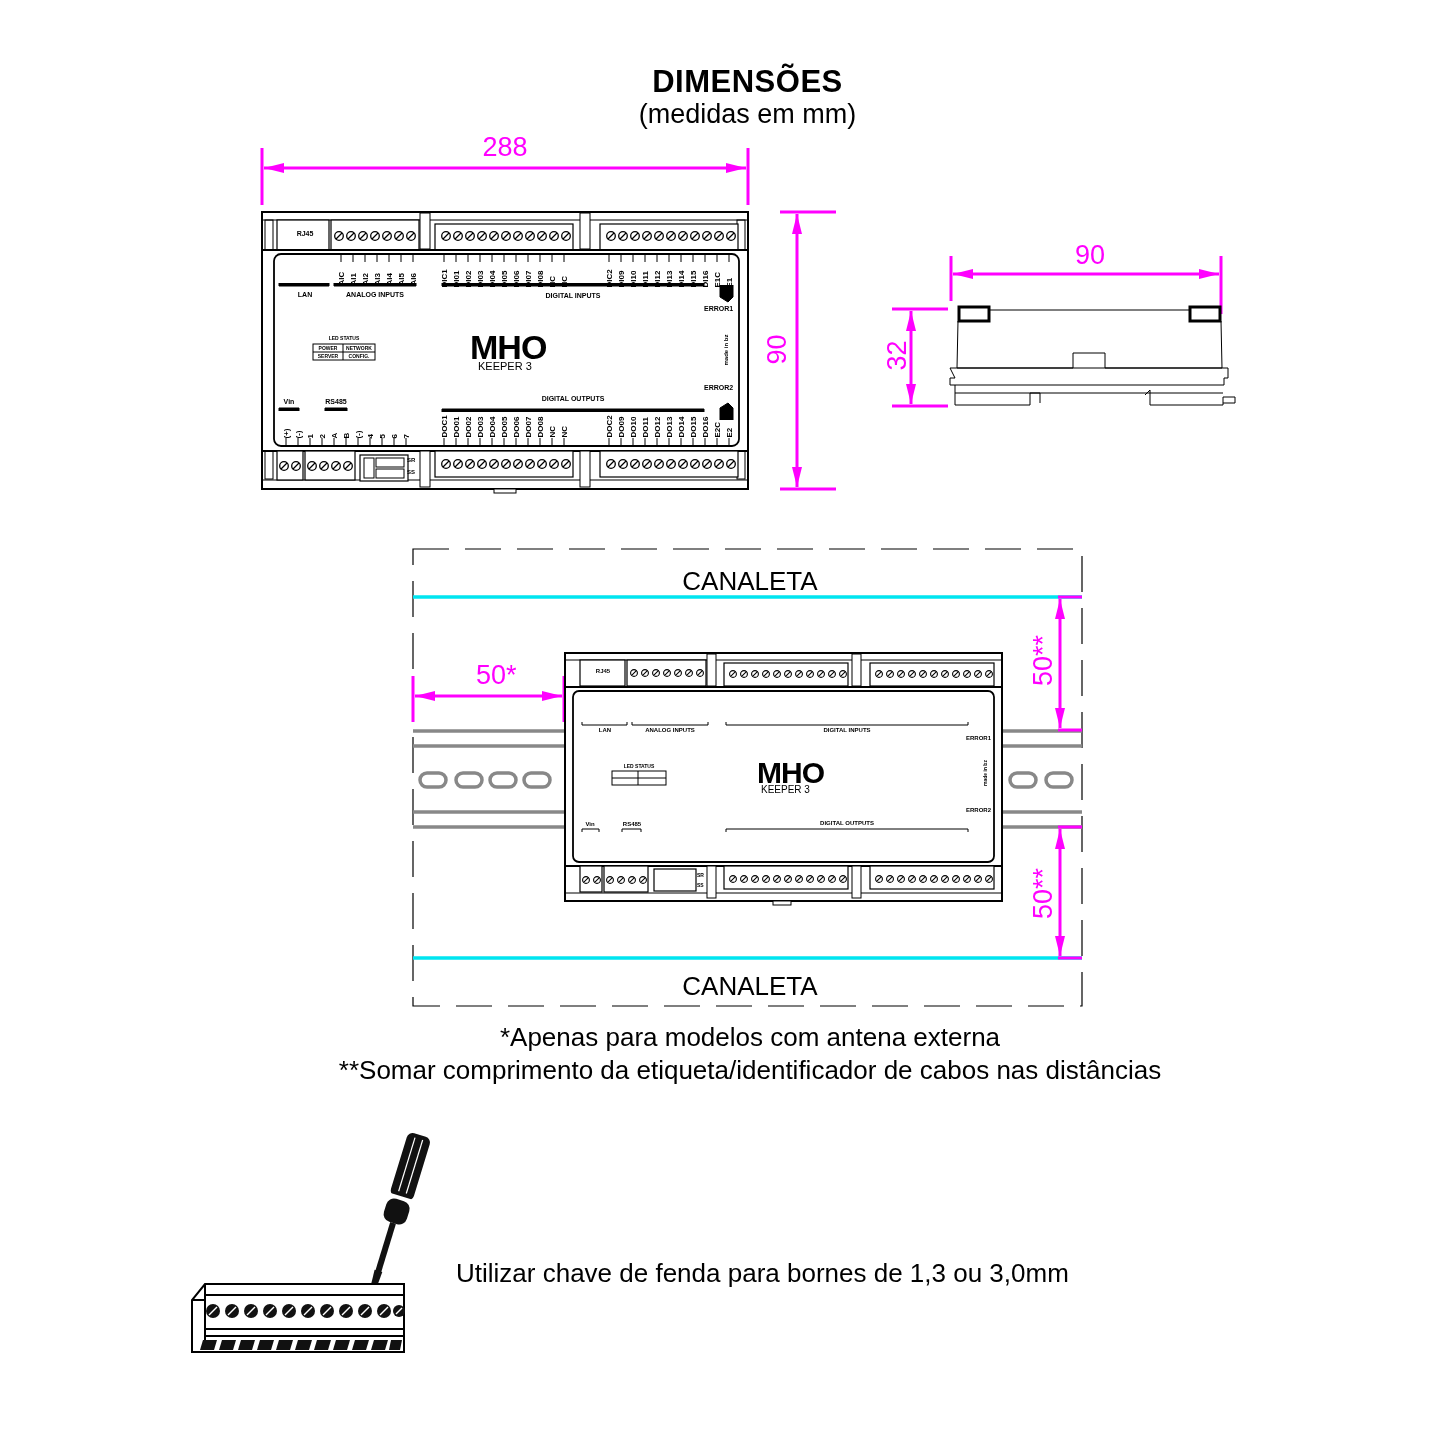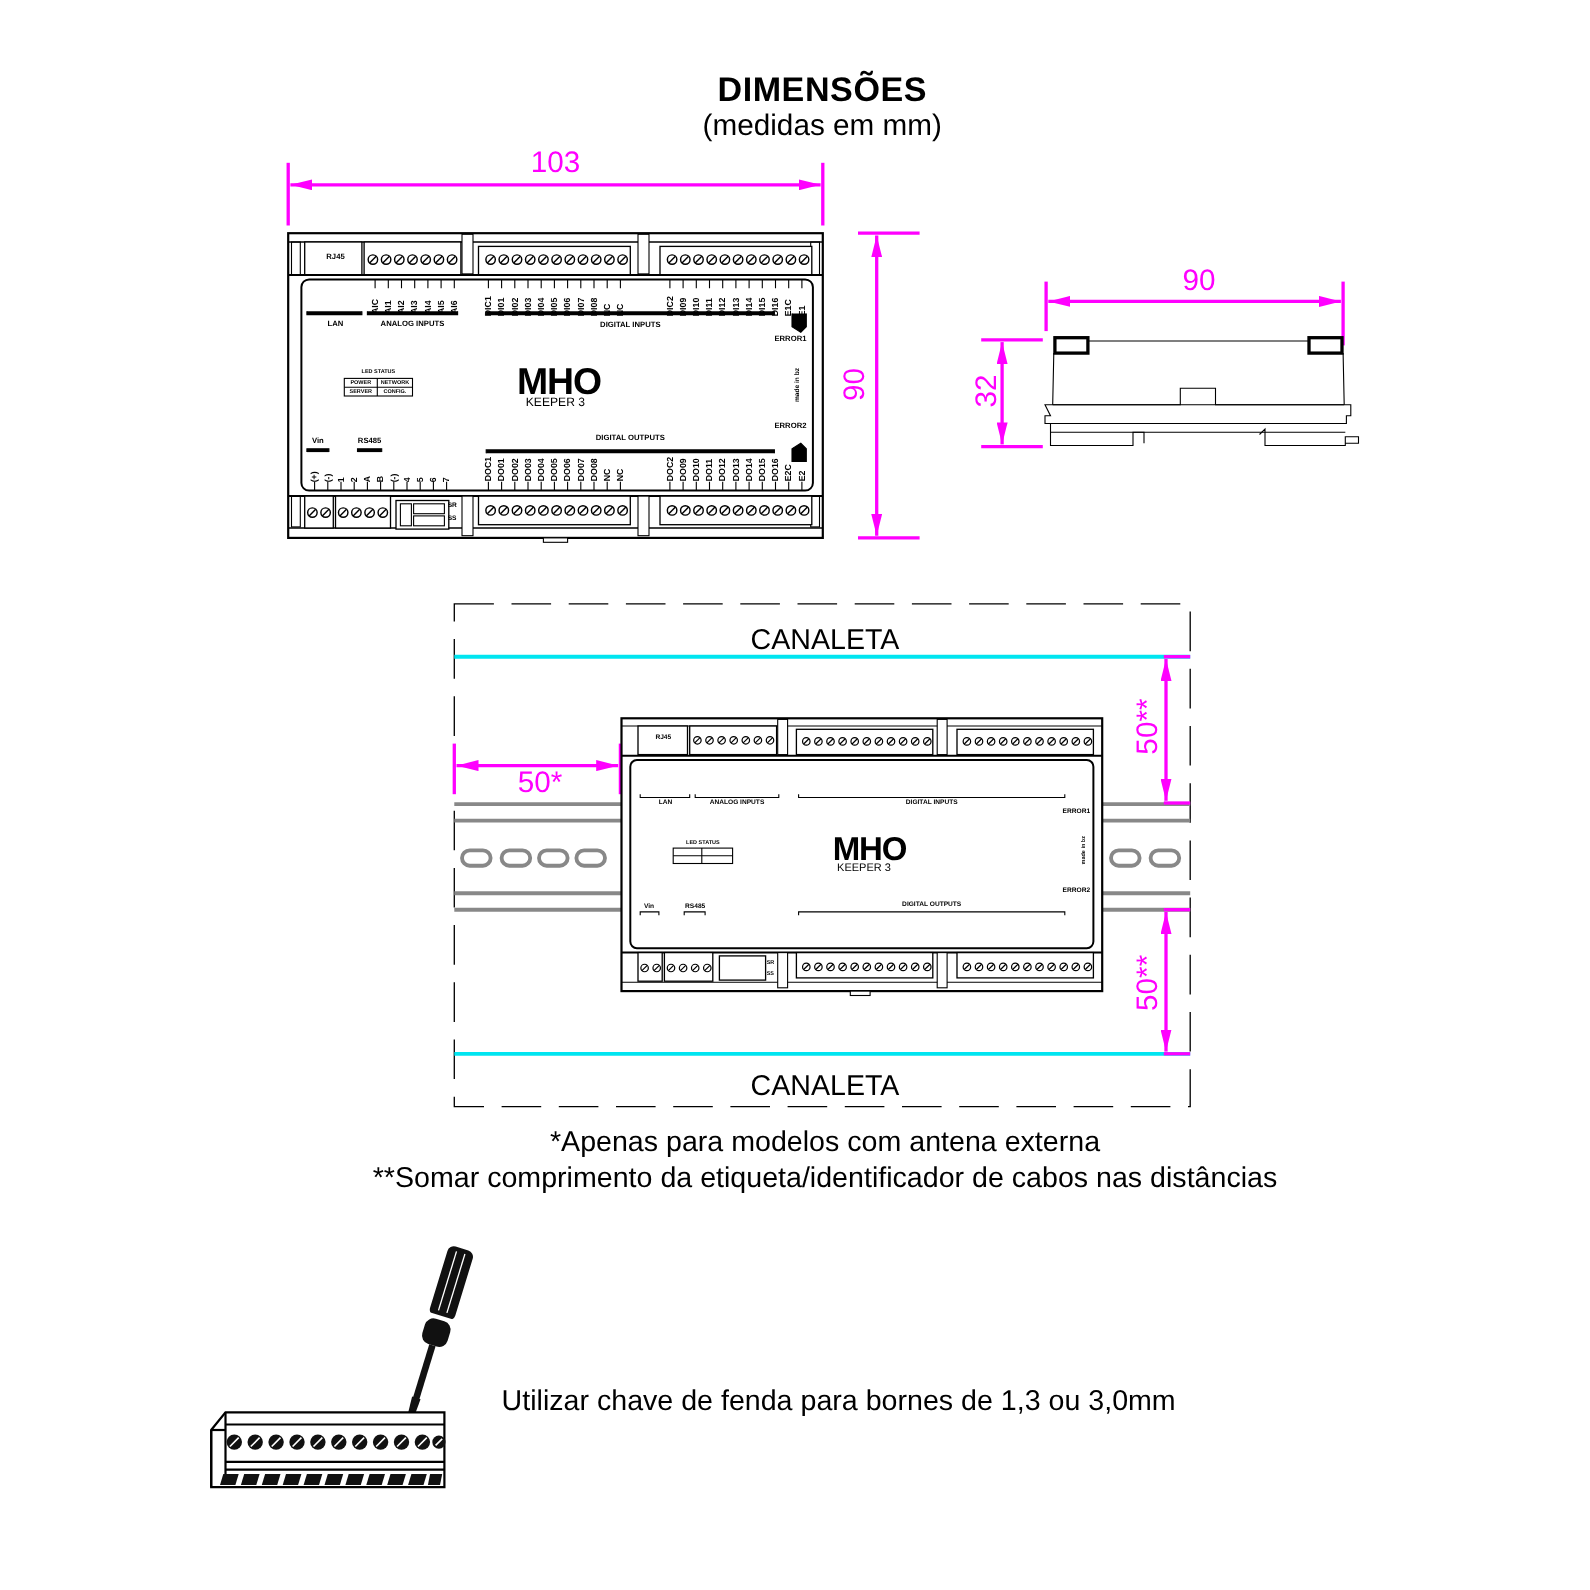--- a/index.html
+++ b/index.html
@@ -359,25 +359,25 @@
         <path d="M298 1340 h14 l-3 10 h-14z"></path>
         <path d="M317 1340 h14 l-3 10 h-14z"></path>
         <path d="M336 1340 h14 l-3 10 h-14z"></path>
         <path d="M355 1340 h14 l-3 10 h-14z"></path>
         <path d="M374 1340 h14 l-3 10 h-14z"></path>
         <path d="M391 1340 h11 l-2 10 h-11z"></path>
     </g>
   </g>
 </svg>
 
-<div class="abs dim" style="left:480px;top:132px;width:50px;text-align:center;">103</div>
+<div class="abs dim" style="left:480px;top:132px;width:50px;text-align:center;">288</div>
 <div class="abs dim" style="left:752px;top:334px;width:50px;text-align:center;transform:rotate(-90deg);">90</div>
 <div class="abs dim" style="left:1065px;top:240px;width:50px;text-align:center;">90</div>
 <div class="abs dim" style="left:872px;top:340px;width:50px;text-align:center;transform:rotate(-90deg);">32</div>
-<div class="abs dim" style="left:461px;top:660px;width:60px;text-align:center;margin-top:36px;">50*</div>
+<div class="abs dim" style="left:476px;top:660px;width:60px;text-align:left;">50*</div>
 <div class="abs dim" style="left:1008px;top:645px;width:70px;text-align:center;transform:rotate(-90deg);">50**</div>
 <div class="abs dim" style="left:1008px;top:878px;width:70px;text-align:center;transform:rotate(-90deg);">50**</div>
 
 <div class="abs canaleta" style="left:600px;top:566px;width:300px;">CANALETA</div>
 <div class="abs canaleta" style="left:600px;top:971px;width:300px;">CANALETA</div>
 
 <div class="abs tiny" style="left:285px;top:230px;font-size:7px;width:40px;text-align:center;">RJ45</div>
 <div class="abs tiny" style="left:285px;top:291px;font-size:7px;width:40px;text-align:center;">LAN</div>
 <div class="abs tiny" style="left:334px;top:291px;font-size:7px;width:82px;text-align:center;">ANALOG INPUTS</div>
 <div class="abs tiny" style="left:442px;top:292px;font-size:7px;width:262px;text-align:center;">DIGITAL INPUTS</div>

